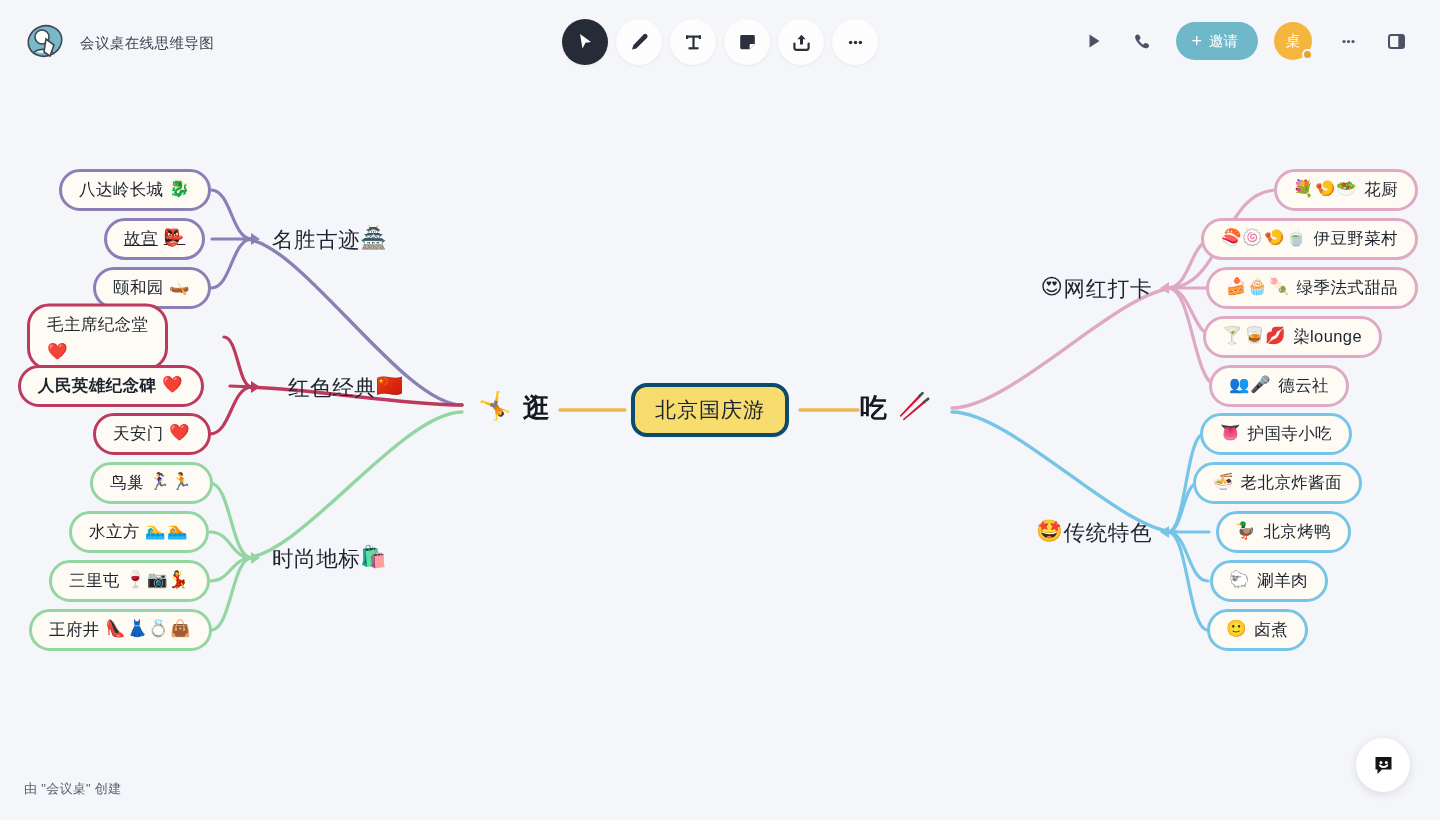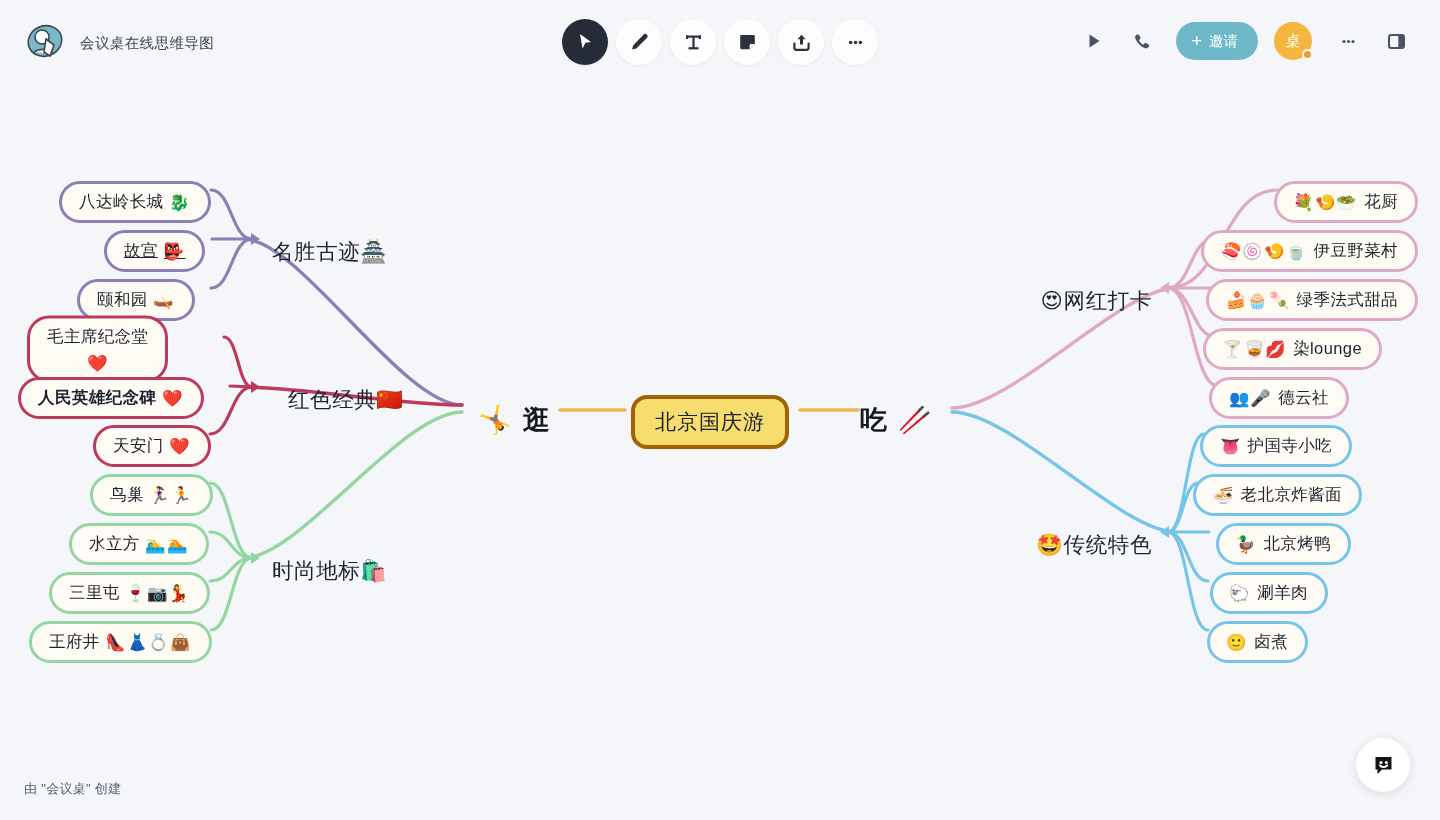--- a/index.html
+++ b/index.html
@@ -47,25 +47,25 @@
   .avatar-dot {
     position: absolute; right: -1px; bottom: 0px;
     width: 11px; height: 11px; border-radius: 50%;
     background: #e8a22f; border: 2px solid #f5f6f9;
   }
 
   
   .canvas { position: absolute; inset: 0; }
   .edges { position: absolute; left: 0; top: 0; width: 1440px; height: 820px; pointer-events: none; }
 
-  .node { position: absolute; display: flex; align-items: center; white-space: nowrap; margin-top: 12px; }
+  .node { position: absolute; display: flex; align-items: flex-start; white-space: nowrap; }
 
   
   .node-root {
-    background: #f7dd6e; border: 4px solid #a16207; border-radius: 16px;
+    background: #f7dd6e; border: 4px solid #0c4a6e; border-radius: 16px;
     padding: 9px 20px; font-size: 21px; color: #1d232e; letter-spacing: 1px;
     box-shadow: 0 1px 2px rgba(0,0,0,.05);
   }
 
   
   .node-l1 { font-size: 27px; color: #15191f; font-weight: 700; gap: 10px; letter-spacing: 1px; }
 
   
   .node-l2 { font-size: 21.5px; color: #1d232e; letter-spacing: .6px; }
 
@@ -236,21 +236,21 @@
           <span>🏯</span>
         </div>
         <div class="node leaf" style="top: 190px; transform: translateY(-50%); left: 59px; border-color: rgb(139, 127, 181);">
           <span>八达岭长城</span>
           <span class="emo">🐉</span>
         </div>
         <div class="node leaf" style="top: 239px; transform: translateY(-50%); left: 104px; border-color: rgb(139, 127, 181); text-decoration: underline;">
           <span>故宫</span>
           <span class="emo">👺</span>
         </div>
-        <div class="node leaf" style="top: 288px; transform: translateY(-50%); left: 77px; border-color: rgb(139, 127, 181);">
+        <div class="node leaf" style="top: 288px; transform: translateY(-50%); left: 93px; border-color: rgb(139, 127, 181);">
           <span>颐和园</span>
           <span class="emo">🛶</span>
         </div>
         <div class="node node-l2" style="top: 387px; transform: translateY(-50%); left: 288px;">
           <span>红色经典</span>
           <span>🇨🇳</span>
         </div>
         <div class="node leaf" style="top: 337px; transform: translateY(-50%); left: 27px; border-color: rgb(188, 58, 94); flex-direction: column;">
           <span>毛主席纪念堂</span>
           <span class="emo">❤️</span>

